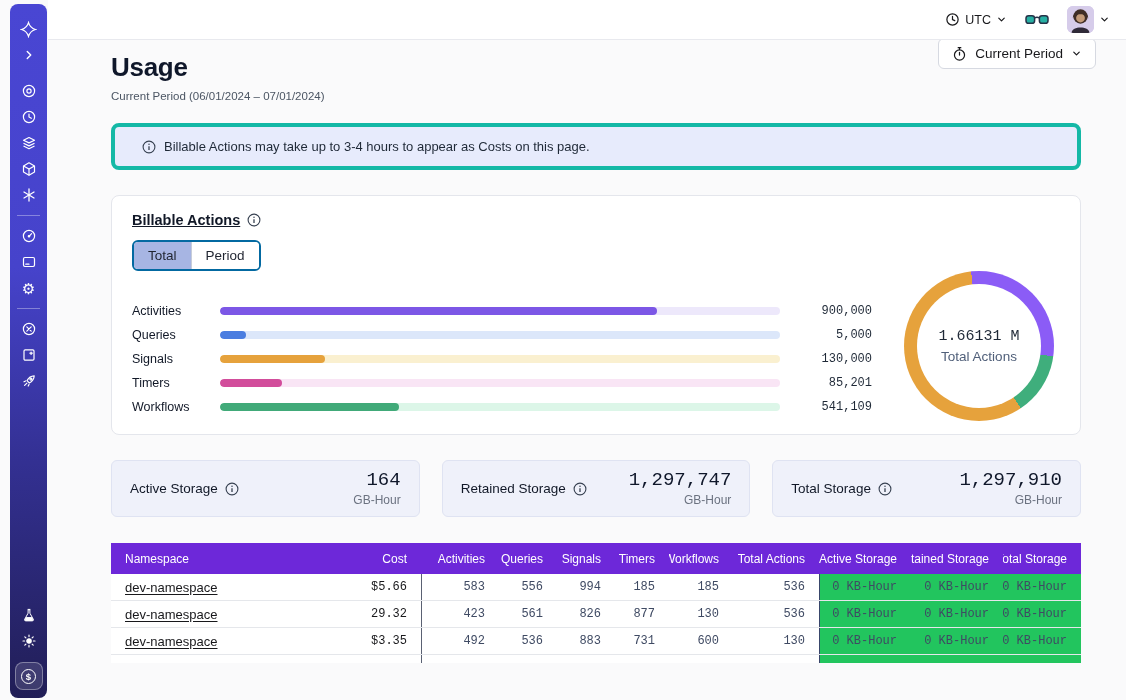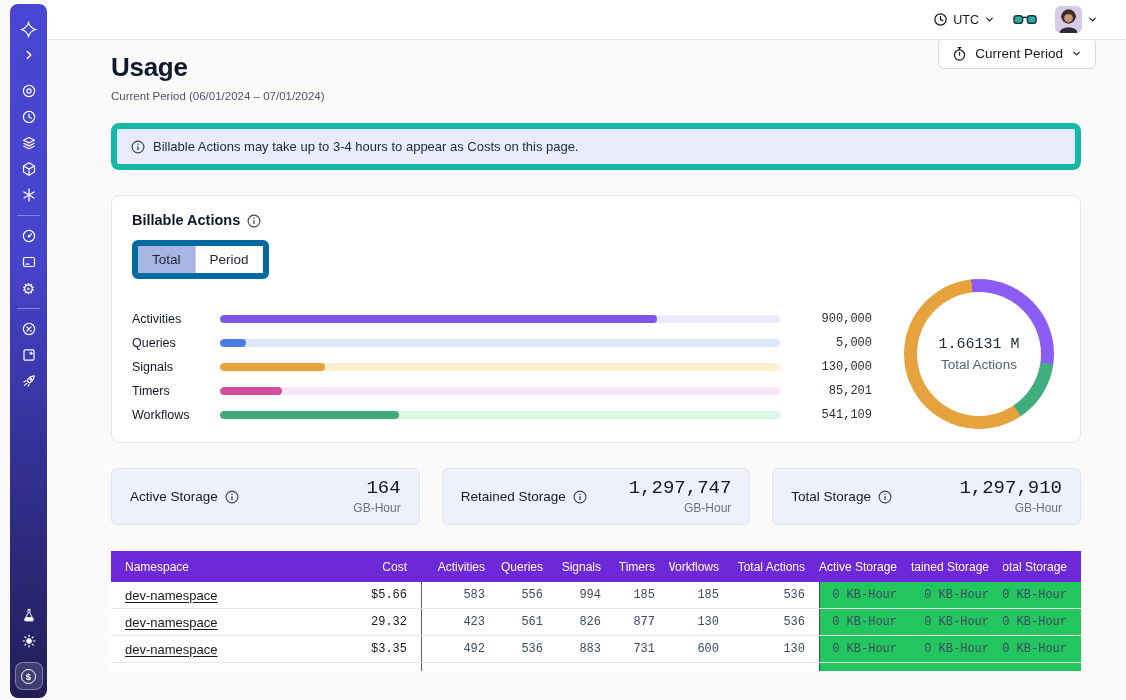--- a/index.html
+++ b/index.html
@@ -36,21 +36,21 @@
     width:15px; height:15px; border:1.4px solid #fff; border-radius:50%;
     display:flex; align-items:center; justify-content:center;
     font-size:9.5px; font-weight:bold; color:#fff;
   }
 
   
   .topbar {
     position:fixed; left:48px; right:0; top:0; height:40px;
     background:#fff; border-bottom:1px solid #E8E9EE;
     display:flex; align-items:center; justify-content:flex-end;
-    padding-right:28px; gap:18px; z-index:20;
+    padding-right:16px; gap:18px; z-index:20;
   }
   .tz-select { display:flex; align-items:center; gap:5px; cursor:pointer; }
   .tz-label { font-size:12.5px; font-weight:500; color:#18181B; }
   .avatar-group { display:flex; align-items:center; gap:5px; cursor:pointer; }
   .avatar { width:27px; height:27px; border-radius:6px; overflow:hidden; background:#D6CCEA; }
 
   
   .main { margin-left:63px; padding:52px 45px 0 48px; position:relative; }
   .page-title { font-size:26px; font-weight:600; letter-spacing:-.3px; color:#0F172A; }
   .page-subtitle { font-size:11.5px; color:#4B5563; margin-top:7px; }
@@ -58,37 +58,37 @@
   .period-btn {
     position:absolute; top:38px; right:30px;
     height:31px; padding:0 13px;
     background:#fff; border:1px solid #D6D9E1; border-radius:6px;
     display:flex; align-items:center; gap:8px; cursor:pointer;
     font-size:13.5px; font-weight:500; color:#18181B;
   }
 
   .banner {
     margin-top:21px; height:47px; border-radius:8px;
-    background:#E7EBFC; border:6px solid #14b8a6;
-    display:flex; align-items:center; gap:8px; padding:0 14px;
+    background:#E7EBFC; border:4px solid #14b8a6;
+    display:flex; align-items:center; gap:8px; padding:0 27px;
     font-size:13px; color:#1F2937;
   }
 
   .info-icon { display:inline-flex; color:#374151; flex:0 0 auto; }
 
   
   .card {
     margin-top:25px; background:#fff; border:1px solid #E4E6EC; border-radius:8px;
     padding:16px 20px 13px;
   }
-  .card-title-row { display:flex; align-items:flex-end; gap:7px; }
+  .card-title-row { display:flex; align-items:center; gap:7px;text-decoration:underline; }
   .card-title { font-size:14.5px; font-weight:600; color:#111827; }
   .toggle {
     margin-top:12px; display:inline-flex;
-    border:6px solid #0369a1; border-radius:6px; overflow:hidden;
+    border:2px solid #0369a1; border-radius:6px; overflow:hidden;
   }
   .toggle-btn {
     padding:6px 14px; font-size:13.5px; color:#1F2430; background:#fff; cursor:pointer;
     border:0;
   }
   .toggle-btn.active { background:#A7B5E3; font-weight:500; }
   .toggle-btn + .toggle-btn { border-left:1px solid #C7CDDA; }
 
   .chart { display:flex; margin-top:16px; }
   .bars { flex:1 1 auto; padding-top:12px; }

